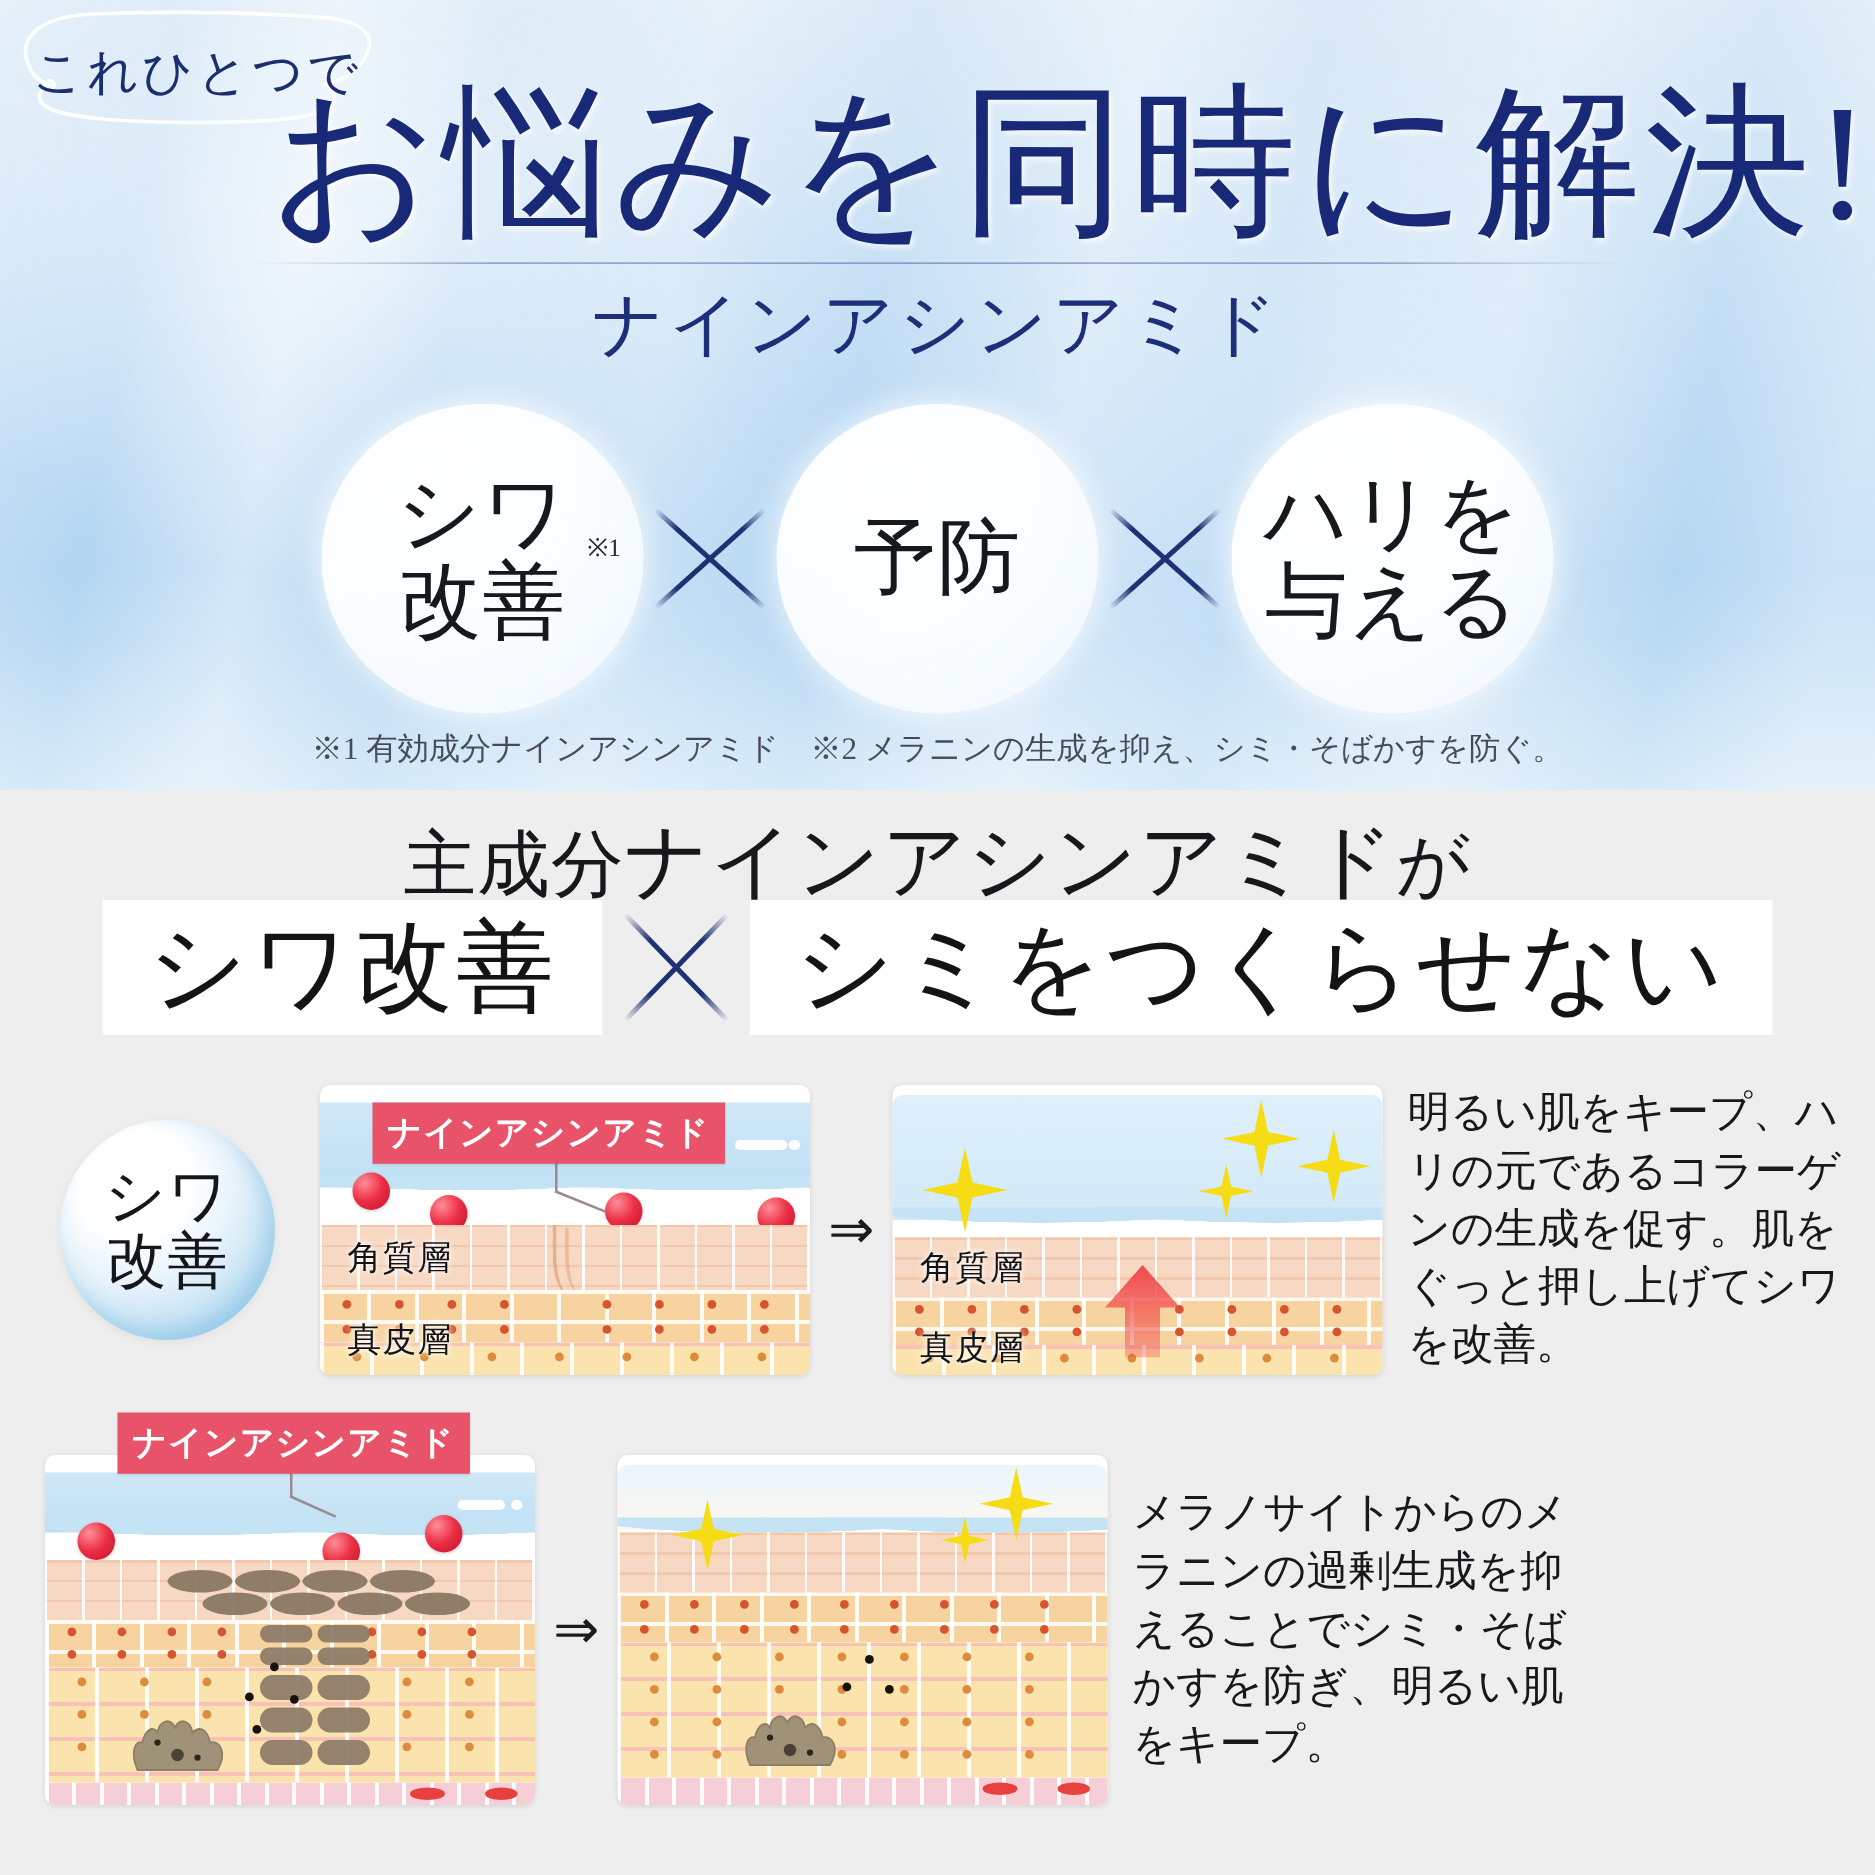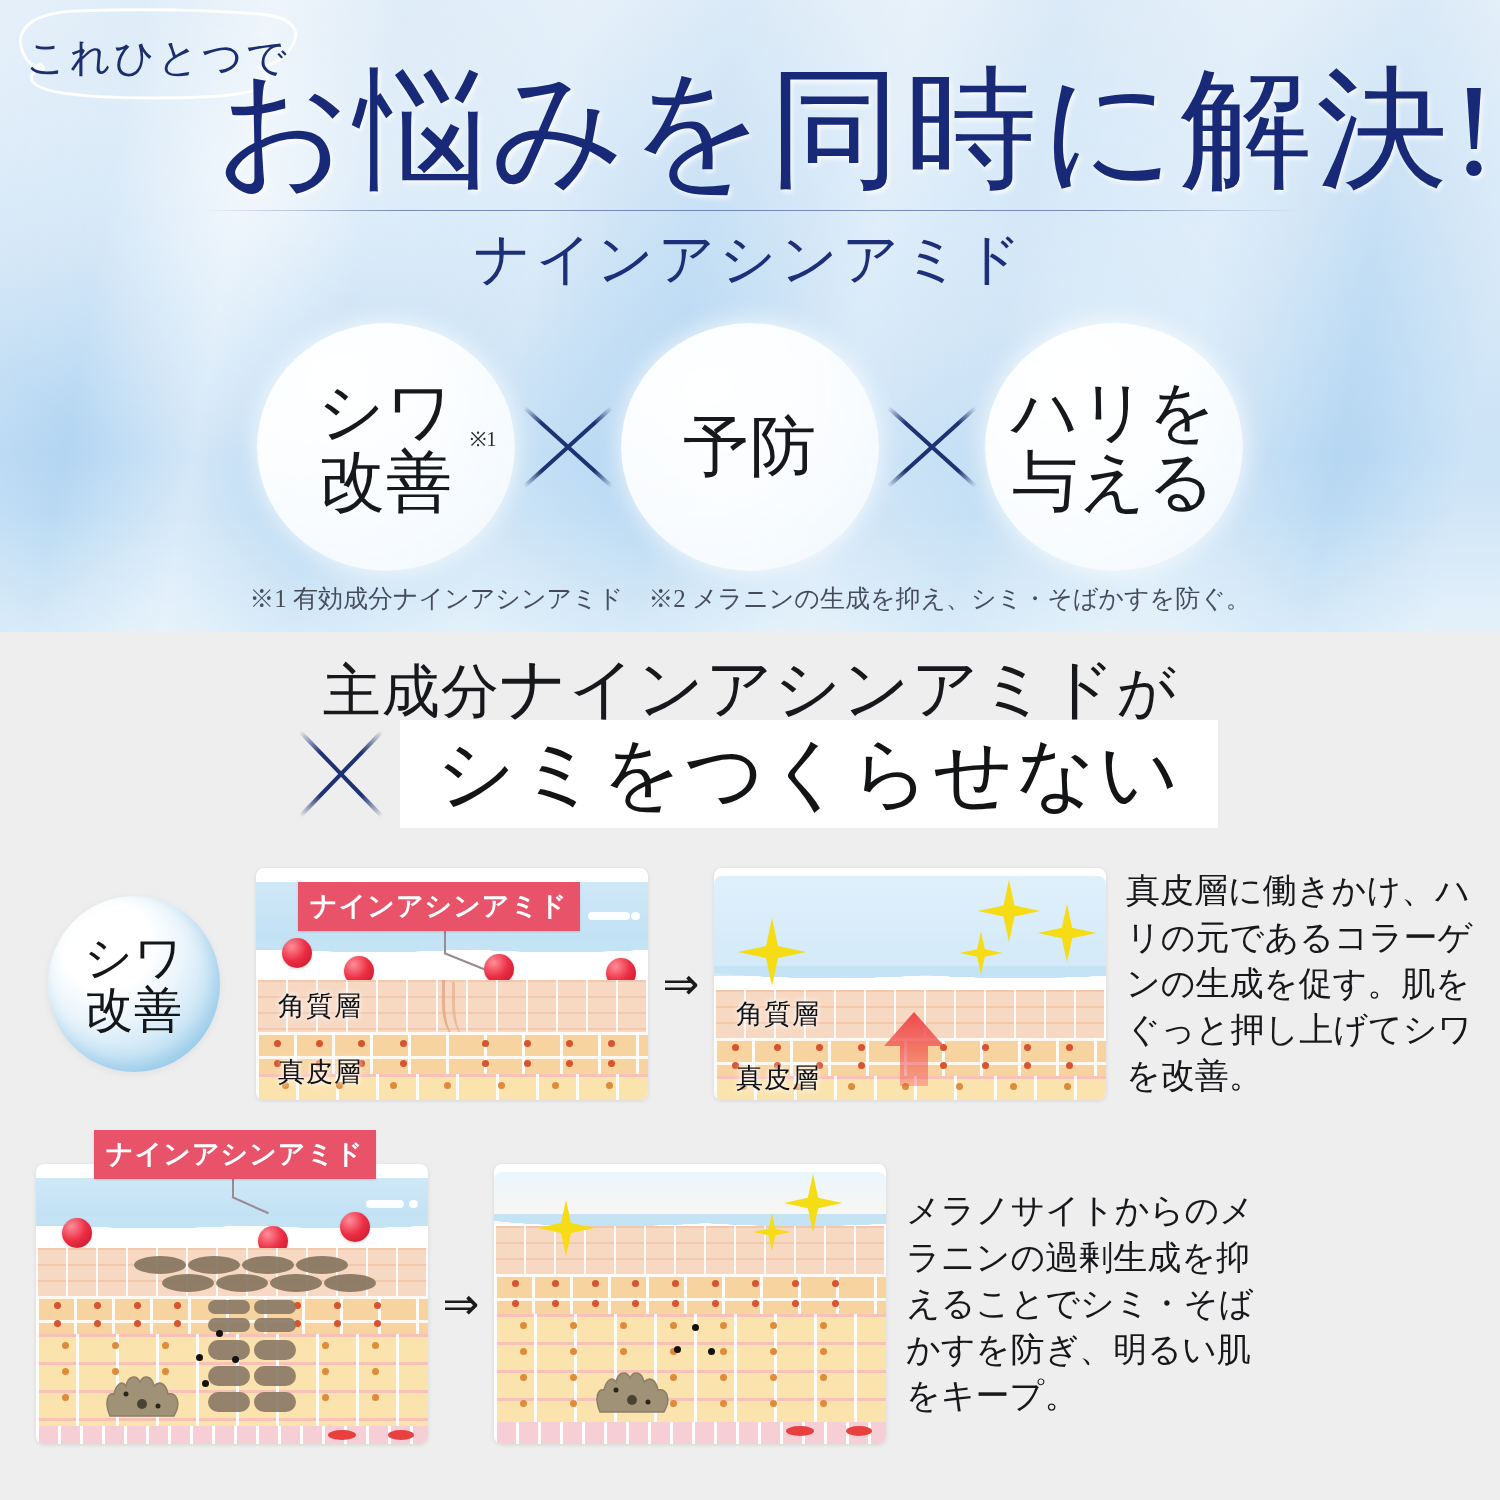--- a/index.html
+++ b/index.html
@@ -303,20 +303,23 @@
   <div id="footnotes">※1 有効成分ナインアシンアミド　※2 メラニンの生成を抑え、シミ・そばかすを防ぐ。</div>
 </div>
 
 <div id="bottom-section">
 
   <div id="main-ingredient">
     <span>主成分</span><span class="big">ナインアシンアミド</span><span>が</span>
   </div>
 
   <div id="dual-claim">
+    <div class="claim-box">
+      <span class="txt">シワ改善</span>
+    </div>
     <div id="claim-x">
         <span></span>
         <span></span>
       </div>
     <div class="claim-box">
       <span class="txt">シミをつくらせない</span>
     </div>
   </div>
 
   <div class="row" id="row1">
@@ -444,21 +447,21 @@
               <stop offset="100%" stop-color="#f04a4a" stop-opacity="0.35"></stop>
         </linearGradient>
           </defs>
         <path d="M32,0 L62,34 L46,34 L46,74 L18,74 L18,34 L2,34 Z" fill="url(#ag1)"></path>
       </svg>
 
       <div class="layer-label" style="left:22px;top:128px;">角質層</div>
       <div class="layer-label" style="left:22px;top:192px;">真皮層</div>
     </div>
 
-    <div class="desc">真皮層に働きかけ、ハリの元であるコラーゲンの生成を促す。肌をぐっと押し上げてシワを改善。</div>
+    <div class="desc">明るい肌をキープ、ハリの元であるコラーゲンの生成を促す。肌をぐっと押し上げてシワを改善。</div>
   </div>
 
   <div class="row" id="row2">
 
 
     <div class="panel" id="r2-left">
       <div class="badge" id="r2-badge">ナインアシンアミド</div>
       <div class="leader" style="left:196px;top:-2px;width:60px;height:52px;">
         <span style="left:0;top:0;width:2px;height:36px;"></span>
         <span style="left:0;top:34px;width:40px;height:2px;transform:rotate(24deg);transform-origin:left center;"></span>

